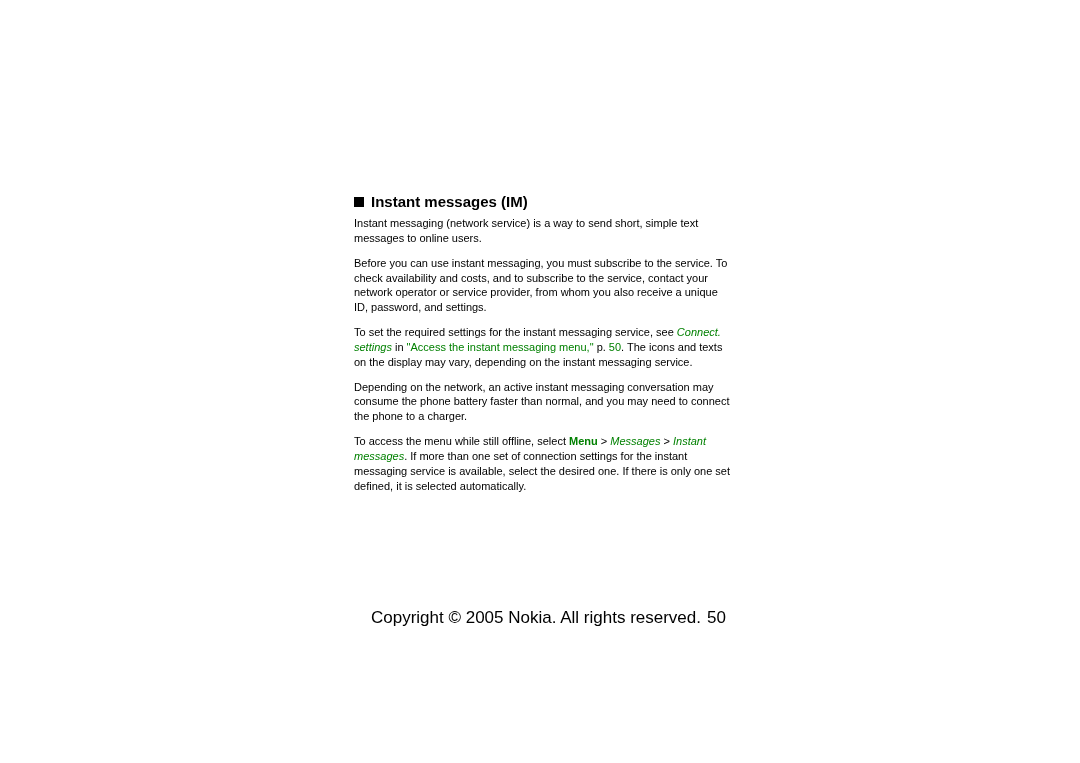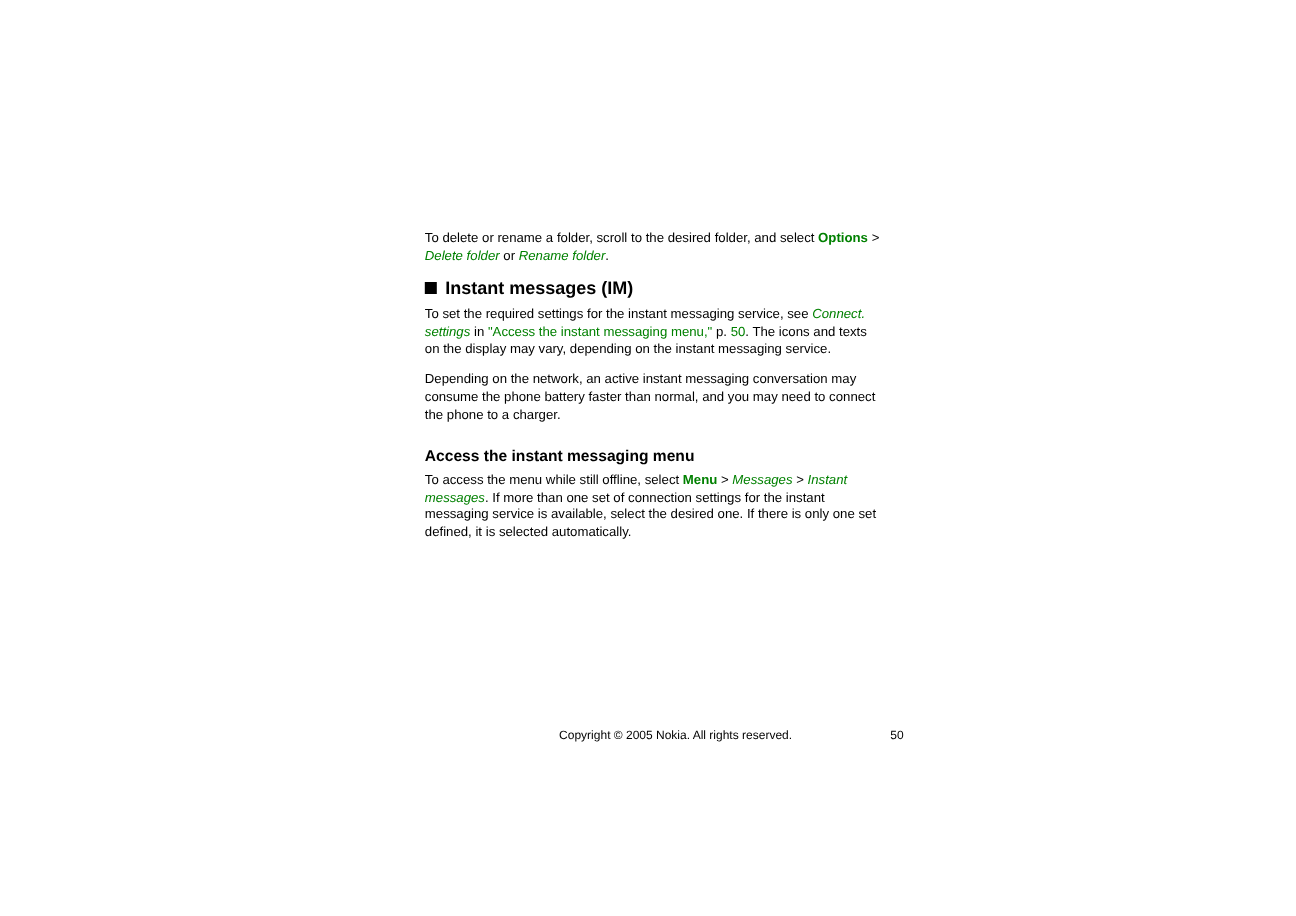--- a/index.html
+++ b/index.html
@@ -55,58 +55,56 @@
     .green-italic {
       color: #008000;
       font-style: italic;
     }
     .bold-green {
       color: #008000;
       font-weight: bold;
     }
     .footer {
       position: absolute;
-      left: 373px;
+      left: 346px;
       top: 608px;
       width: 380px;
-      font-size: 10px;
+      font-size: 17px;
       color: #000;
     }
     .footer-text {
       text-align: center;
     }
     .page-num {
       position: absolute;
       right: 0;
       top: 0;
     }
   </style>
 </head>
 <body>
 
 <div class="page">
 
-  <p class="para">
-    <span>To delete or rename a folder, scroll to the desired folder, and select </span><span class="bold-green">Options</span><span> &gt; </span><span class="green-italic">Delete folder</span><span> or </span><span class="green-italic">Rename folder</span><span>.</span>
-  </p>
 
   <div class="section-heading">
     <span class="square"></span>
     <span>Instant messages (IM)</span>
   </div>
 
+  <p class="para">Instant messaging (network service) is a way to send short, simple text messages to online users.</p>
 
+  <p class="para">Before you can use instant messaging, you must subscribe to the service. To check availability and costs, and to subscribe to the service, contact your network operator or service provider, from whom you also receive a unique ID, password, and settings.</p>
 
   <p class="para">
     <span>To set the required settings for the instant messaging service, see </span><span class="green-italic">Connect. settings</span><span> in </span><span class="green">"Access the instant messaging menu," </span><span>p. </span><span class="green">50</span><span>. The icons and texts on the display may vary, depending on the instant messaging service.</span>
   </p>
 
   <p class="para">Depending on the network, an active instant messaging conversation may consume the phone battery faster than normal, and you may need to connect the phone to a charger.</p>
 
-  <div class="subheading">Access the instant messaging menu</div>
 
   <p class="para">
     <span>To access the menu while still offline, select </span><span class="bold-green">Menu</span><span> &gt; </span><span class="green-italic">Messages</span><span> &gt; </span><span class="green-italic">Instant messages</span><span>. If more than one set of connection settings for the instant messaging service is available, select the desired one. If there is only one set defined, it is selected automatically.</span>
   </p>
 
 
 </div>
 
 <div class="footer">
   <div class="footer-text">Copyright © 2005 Nokia. All rights reserved.</div>

